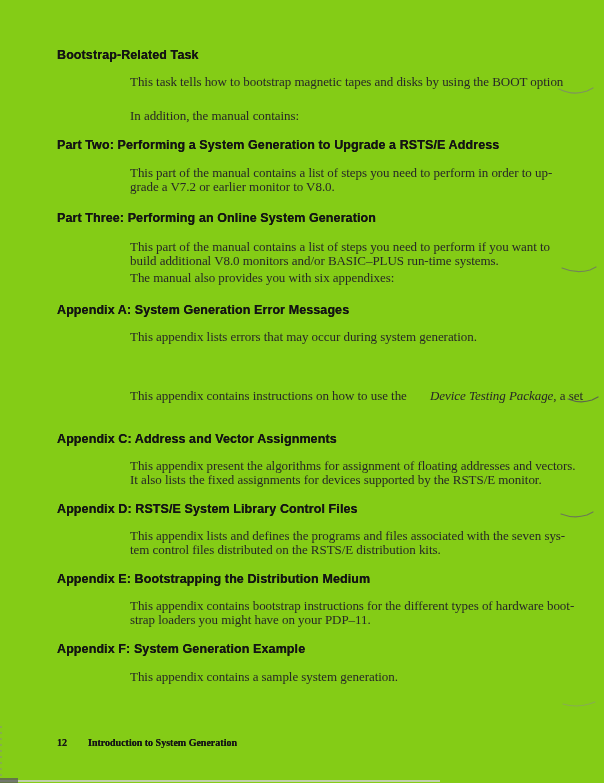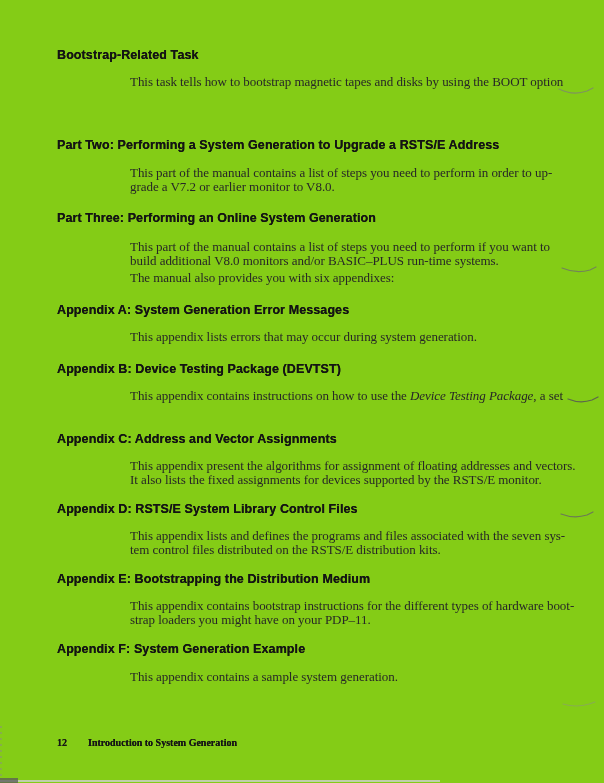--- a/index.html
+++ b/index.html
@@ -33,21 +33,21 @@
     left: 130px;
     width: 418px;
     margin: 0;
     font-family: "Liberation Serif", serif;
     font-size: 13px;
     line-height: 14px;
     letter-spacing: -0.05px;
     color: #272727;
   }
   .ln { display: block; white-space: nowrap; }
-  .it { font-style: italic; }
+  .it { font-style: italic; margin-left: 20px; }
   .footer {
     position: absolute;
     top: 737px;
     left: 57px;
     font-family: Liberation Serif, serif;
     font-weight: 700;
     font-size: 10px;
     color: #161616;
     text-shadow: 0 0 0.4px #161616;
     white-space: nowrap;
@@ -87,20 +87,23 @@
 </style>
 </head>
 <body>
 
 <div class="page">
 
   <h2 class="hd" style="top:48px">Bootstrap-Related Task</h2>
   <p class="body" style="top:75px">
     <span class="ln">This task tells how to bootstrap magnetic tapes and disks by using the BOOT option</span>
   </p>
+  <p class="body" style="top:109px">
+    <span class="ln">In addition, the manual contains:</span>
+  </p>
 
   <h2 class="hd" style="top:138px">Part Two: Performing a System Generation to Upgrade a RSTS/E Address</h2>
   <p class="body" style="top:166px">
     <span class="ln">This part of the manual contains a list of steps you need to perform in order to up-</span>
     <span class="ln">grade a V7.2 or earlier monitor to V8.0.</span>
   </p>
 
   <h2 class="hd" style="top:211px">Part Three: Performing an Online System Generation</h2>
   <p class="body" style="top:240px">
     <span class="ln">This part of the manual contains a list of steps you need to perform if you want to</span>
@@ -108,21 +111,20 @@
   </p>
   <p class="body" style="top:271px">
     <span class="ln">The manual also provides you with six appendixes:</span>
   </p>
 
   <h2 class="hd" style="top:303px">Appendix A: System Generation Error Messages</h2>
   <p class="body" style="top:330px">
     <span class="ln">This appendix lists errors that may occur during system generation.</span>
   </p>
 
-  <h2 class="hd" style="top:362px">Appendix B: Device Testing Package (DEVTST)</h2>
   <p class="body" style="top:389px">
     <span class="ln"><span>This appendix contains instructions on how to use the </span><span class="it">Device Testing Package</span><span>, a set</span></span>
   </p>
 
   <h2 class="hd" style="top:432px">Appendix C: Address and Vector Assignments</h2>
   <p class="body" style="top:459px">
     <span class="ln">This appendix present the algorithms for assignment of floating addresses and vectors.</span>
     <span class="ln">It also lists the fixed assignments for devices supported by the RSTS/E monitor.</span>
   </p>
 

